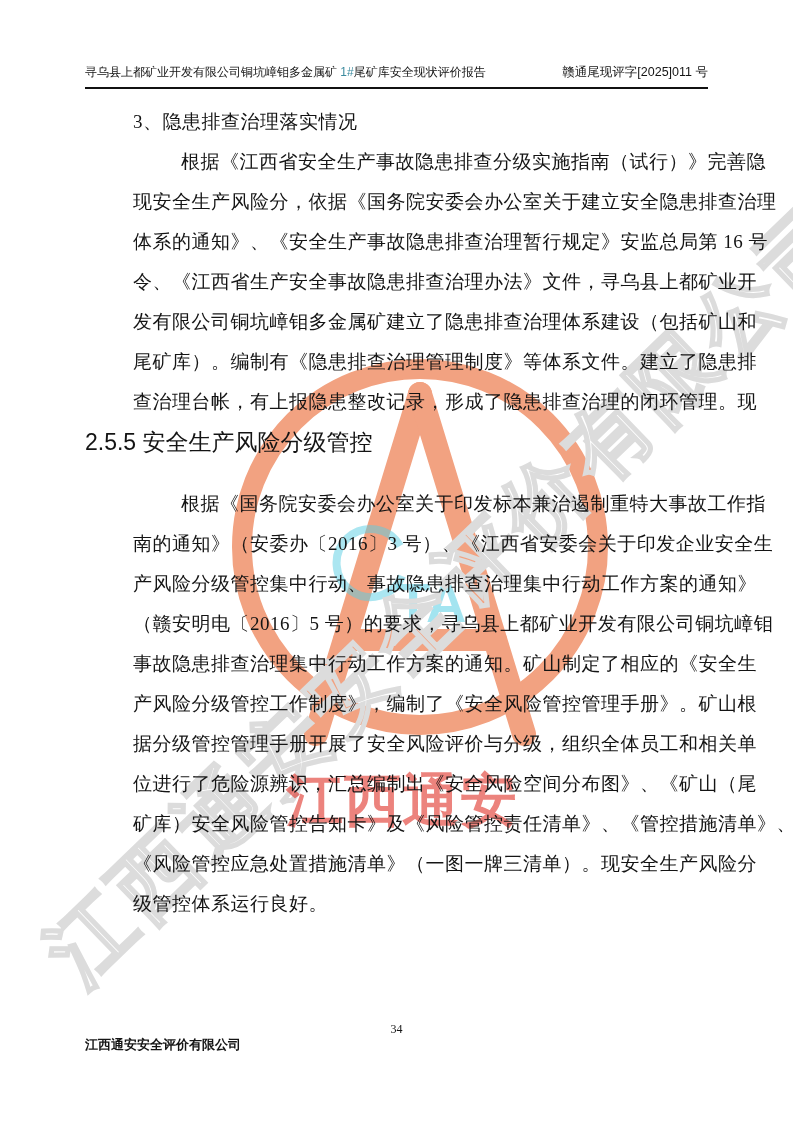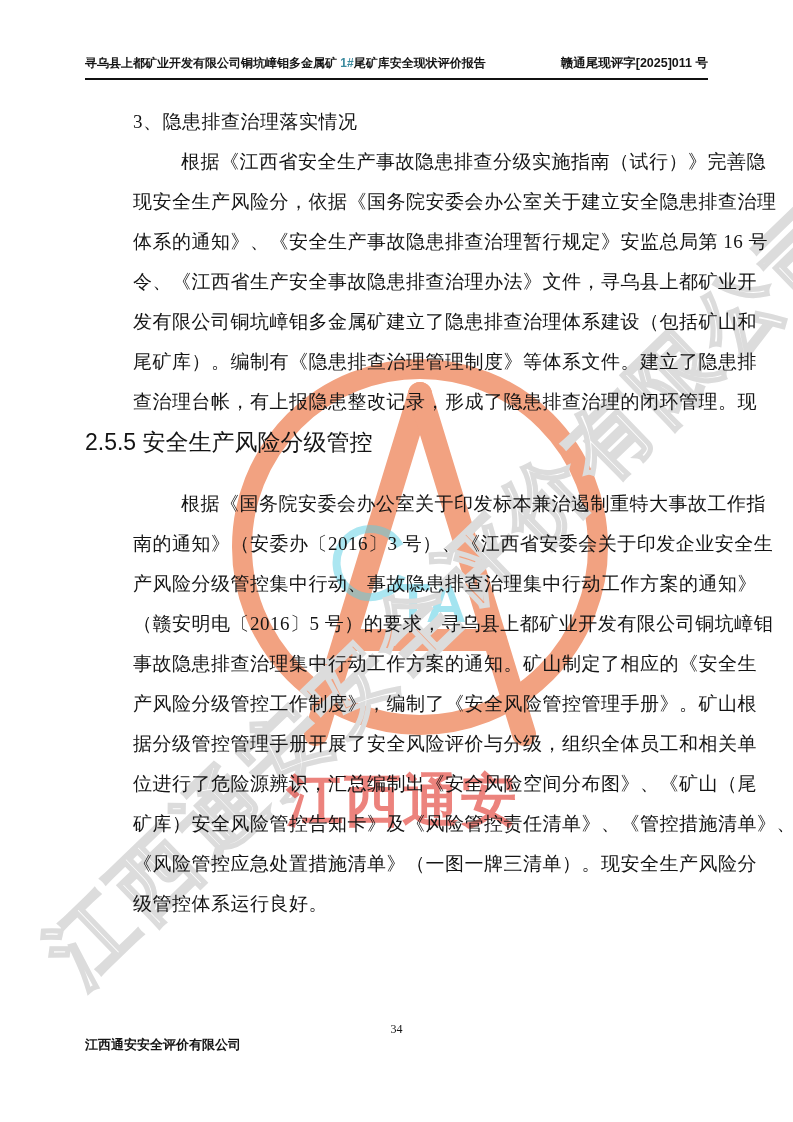--- a/index.html
+++ b/index.html
@@ -32,25 +32,25 @@
   }
   .wm-red{
     position:absolute;left:286px;top:772px;
     font-family:"Liberation Sans","DejaVu Sans",sans-serif;
     font-weight:bold;font-size:57px;line-height:1;letter-spacing:1px;
     color:rgba(224,48,38,0.6);
   }
   
   .content{position:absolute;inset:0;z-index:2;}
   .page-header{
-    position:absolute;left:85px;top:55px;width:623px;height:23px;
+    position:absolute;left:85px;top:64px;width:623px;height:23px;
     border-bottom:2px solid #111;
     display:flex;justify-content:space-between;align-items:flex-start;
     font-family:"Liberation Sans","DejaVu Sans",sans-serif;
-    font-weight:bold;font-size:12px;line-height:16px;white-space:nowrap;gap:48px;
+    font-weight:normal;font-size:12px;line-height:16px;white-space:nowrap;gap:48px;
   }
   .page-header .doc-no{font-size:12.5px;}
   .hdr-accent{color:#3a8a9e;}
   .body-text{
     position:absolute;left:85px;top:102px;width:640px;
     font-size:19px;line-height:40px;letter-spacing:0.5px;
     white-space:nowrap;
   }
   .body-text .line{height:40px;margin-left:48px;}
   .indent{padding-left:48px;}

